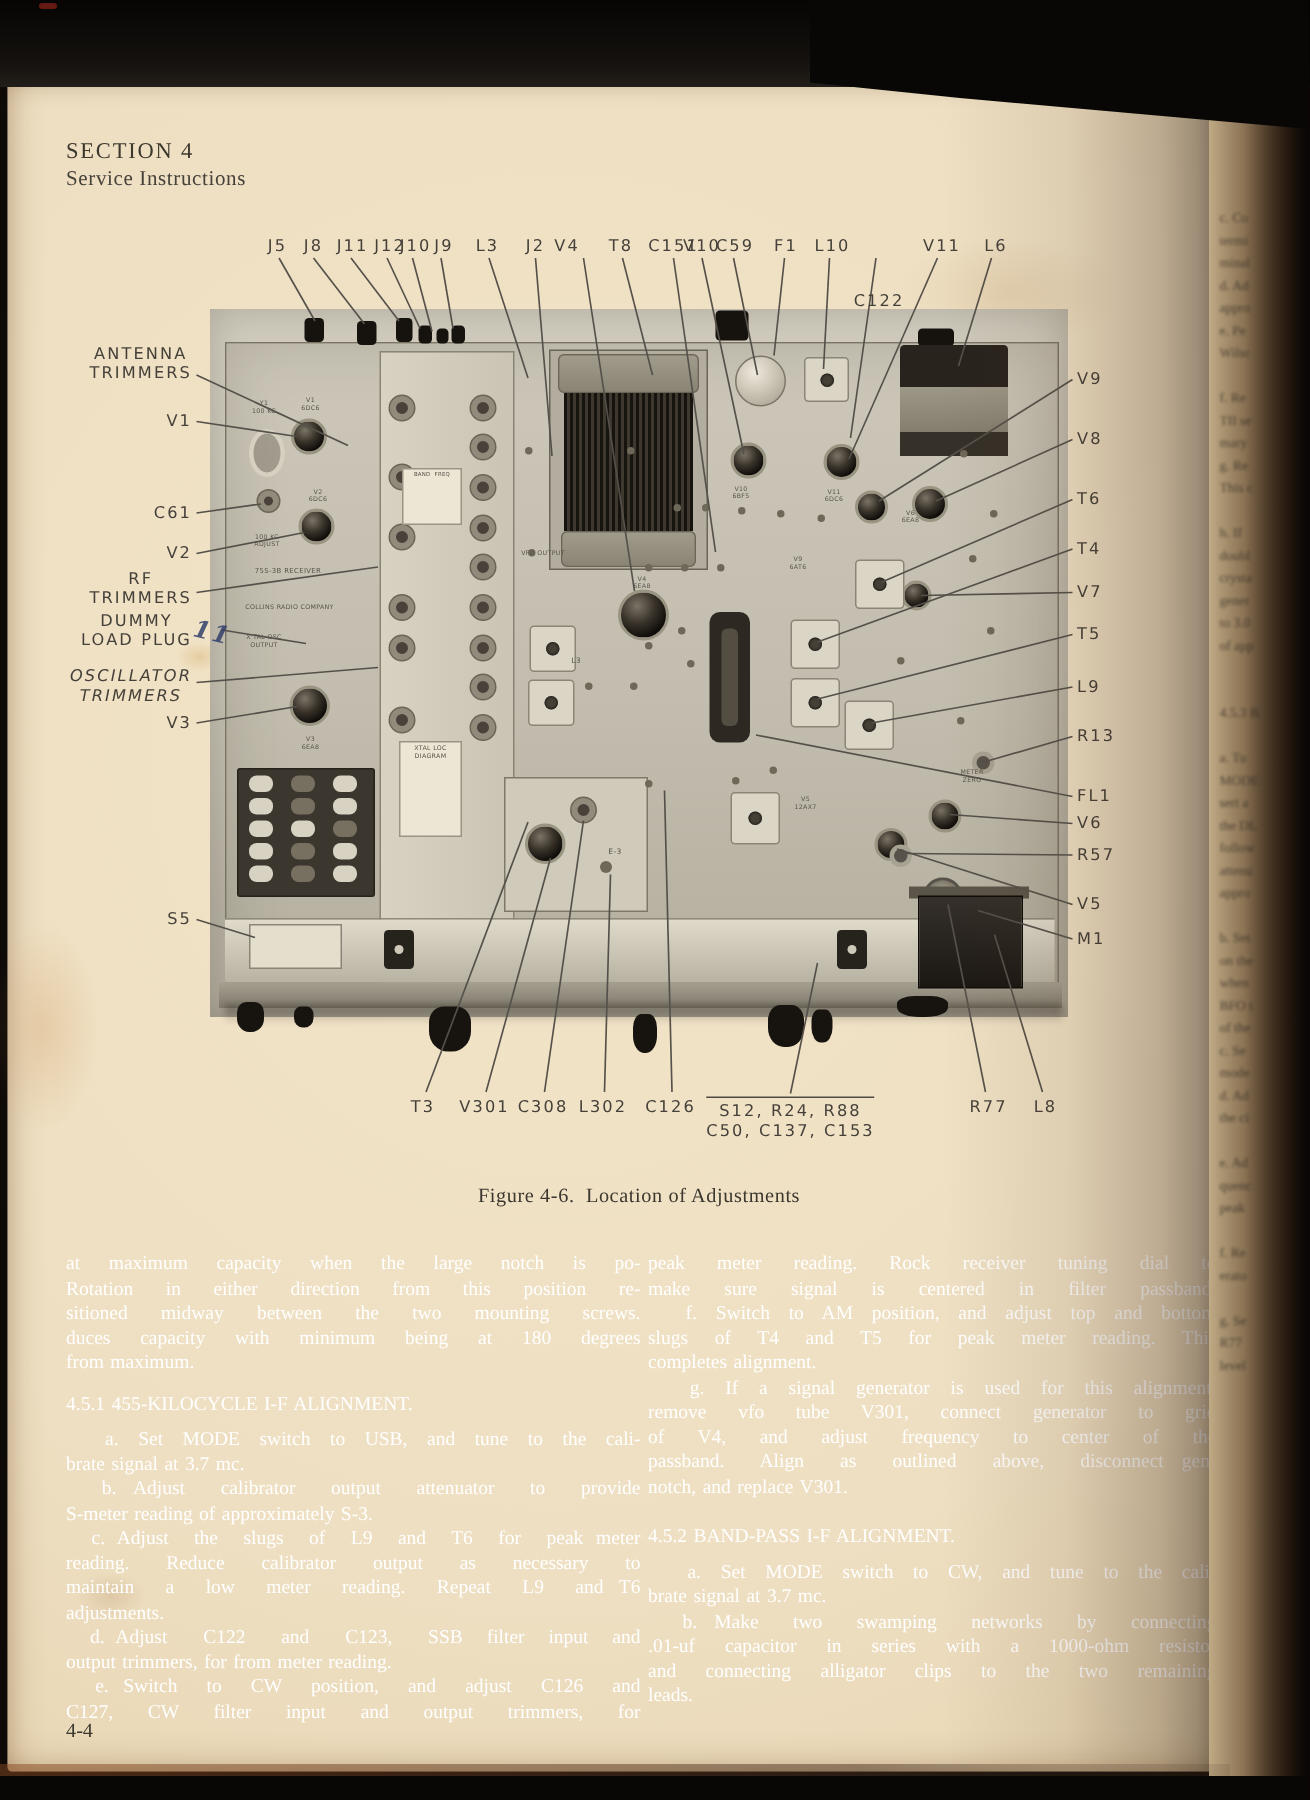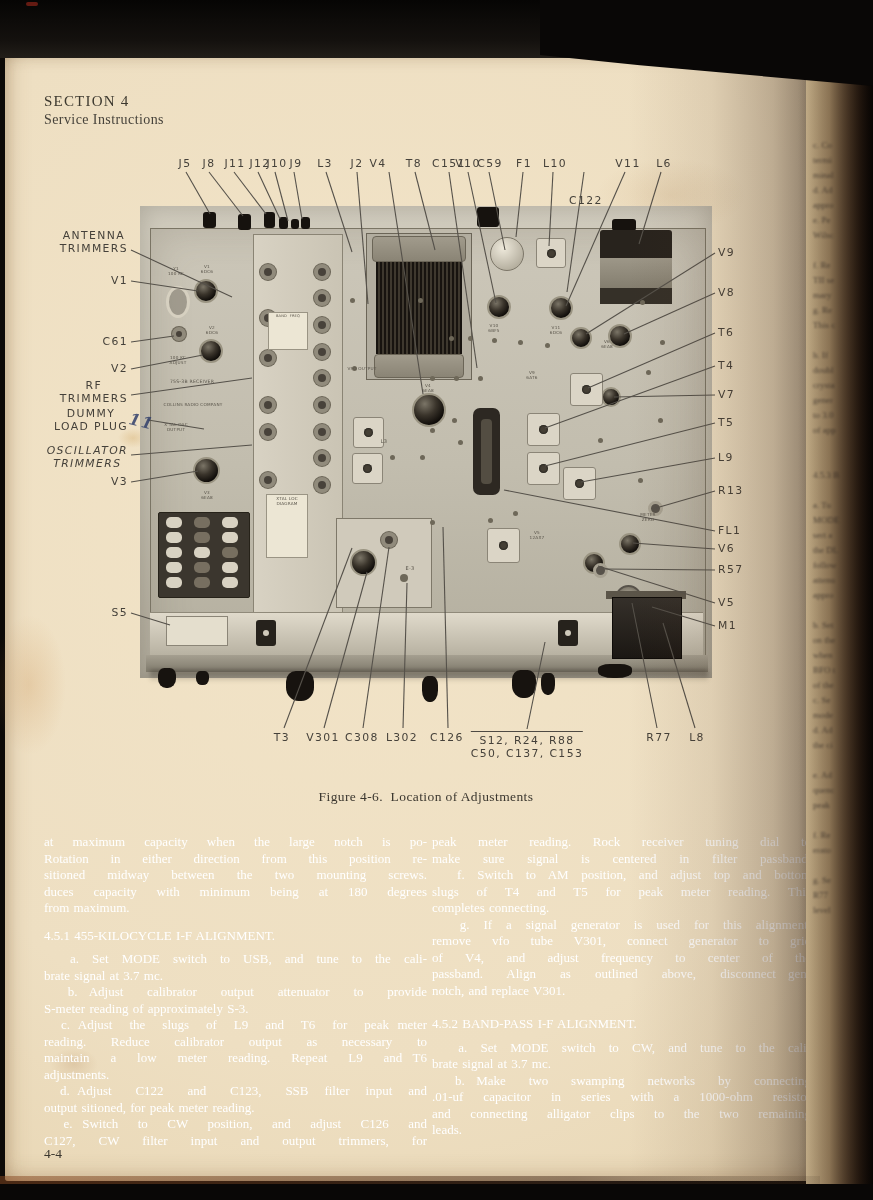--- a/index.html
+++ b/index.html
@@ -390,36 +390,36 @@
         <div class="tline">S-meter reading of approximately S-3.</div>
       </div>
       <div class="block">
         <div class="tline jl">  c. Adjust  the  slugs  of  L9  and  T6  for  peak meter</div>
         <div class="tline jl">reading.  Reduce  calibrator  output  as  necessary  to</div>
         <div class="tline jl">maintain  a  low  meter  reading.  Repeat  L9  and T6</div>
         <div class="tline">adjustments.</div>
       </div>
       <div class="block">
         <div class="tline jl">  d. Adjust   C122   and   C123,   SSB  filter  input  and</div>
-        <div class="tline">output sitioned, for peak meter reading.</div>
+        <div class="tline">output trimmers, for from meter reading.</div>
       </div>
       <div class="block">
         <div class="tline jl">  e. Switch  to  CW  position,  and  adjust  C126  and</div>
         <div class="tline jl">C127,  CW  filter  input  and  output  trimmers,  for</div>
       </div>
     </div>
   <div id="col-right">
       <div class="block">
         <div class="tline jl">peak  meter  reading.  Rock  receiver  tuning  dial  to</div>
         <div class="tline jl">make  sure  signal  is  centered  in  filter  passband.</div>
       </div>
       <div class="block">
         <div class="tline jl">  f. Switch to AM position, and adjust top and bottom</div>
         <div class="tline jl">slugs  of  T4  and  T5  for  peak  meter  reading.  This</div>
-        <div class="tline">completes connecting.</div>
+        <div class="tline">completes alignment.</div>
       </div>
       <div class="block">
         <div class="tline jl">  g. If a signal generator is used for this alignment,</div>
         <div class="tline jl">remove  vfo  tube  V301,  connect  generator  to  grid</div>
         <div class="tline jl">of  V4,  and  adjust  frequency  to  center  of  the</div>
         <div class="tline jl">passband.  Align  as  outlined  above,  disconnect gen-</div>
         <div class="tline">notch, and replace V301.</div>
       </div>
       <div class="block bh" style="margin-top: 17px;">
         <div class="tline">4.5.2 BAND-PASS I-F ALIGNMENT.</div>

